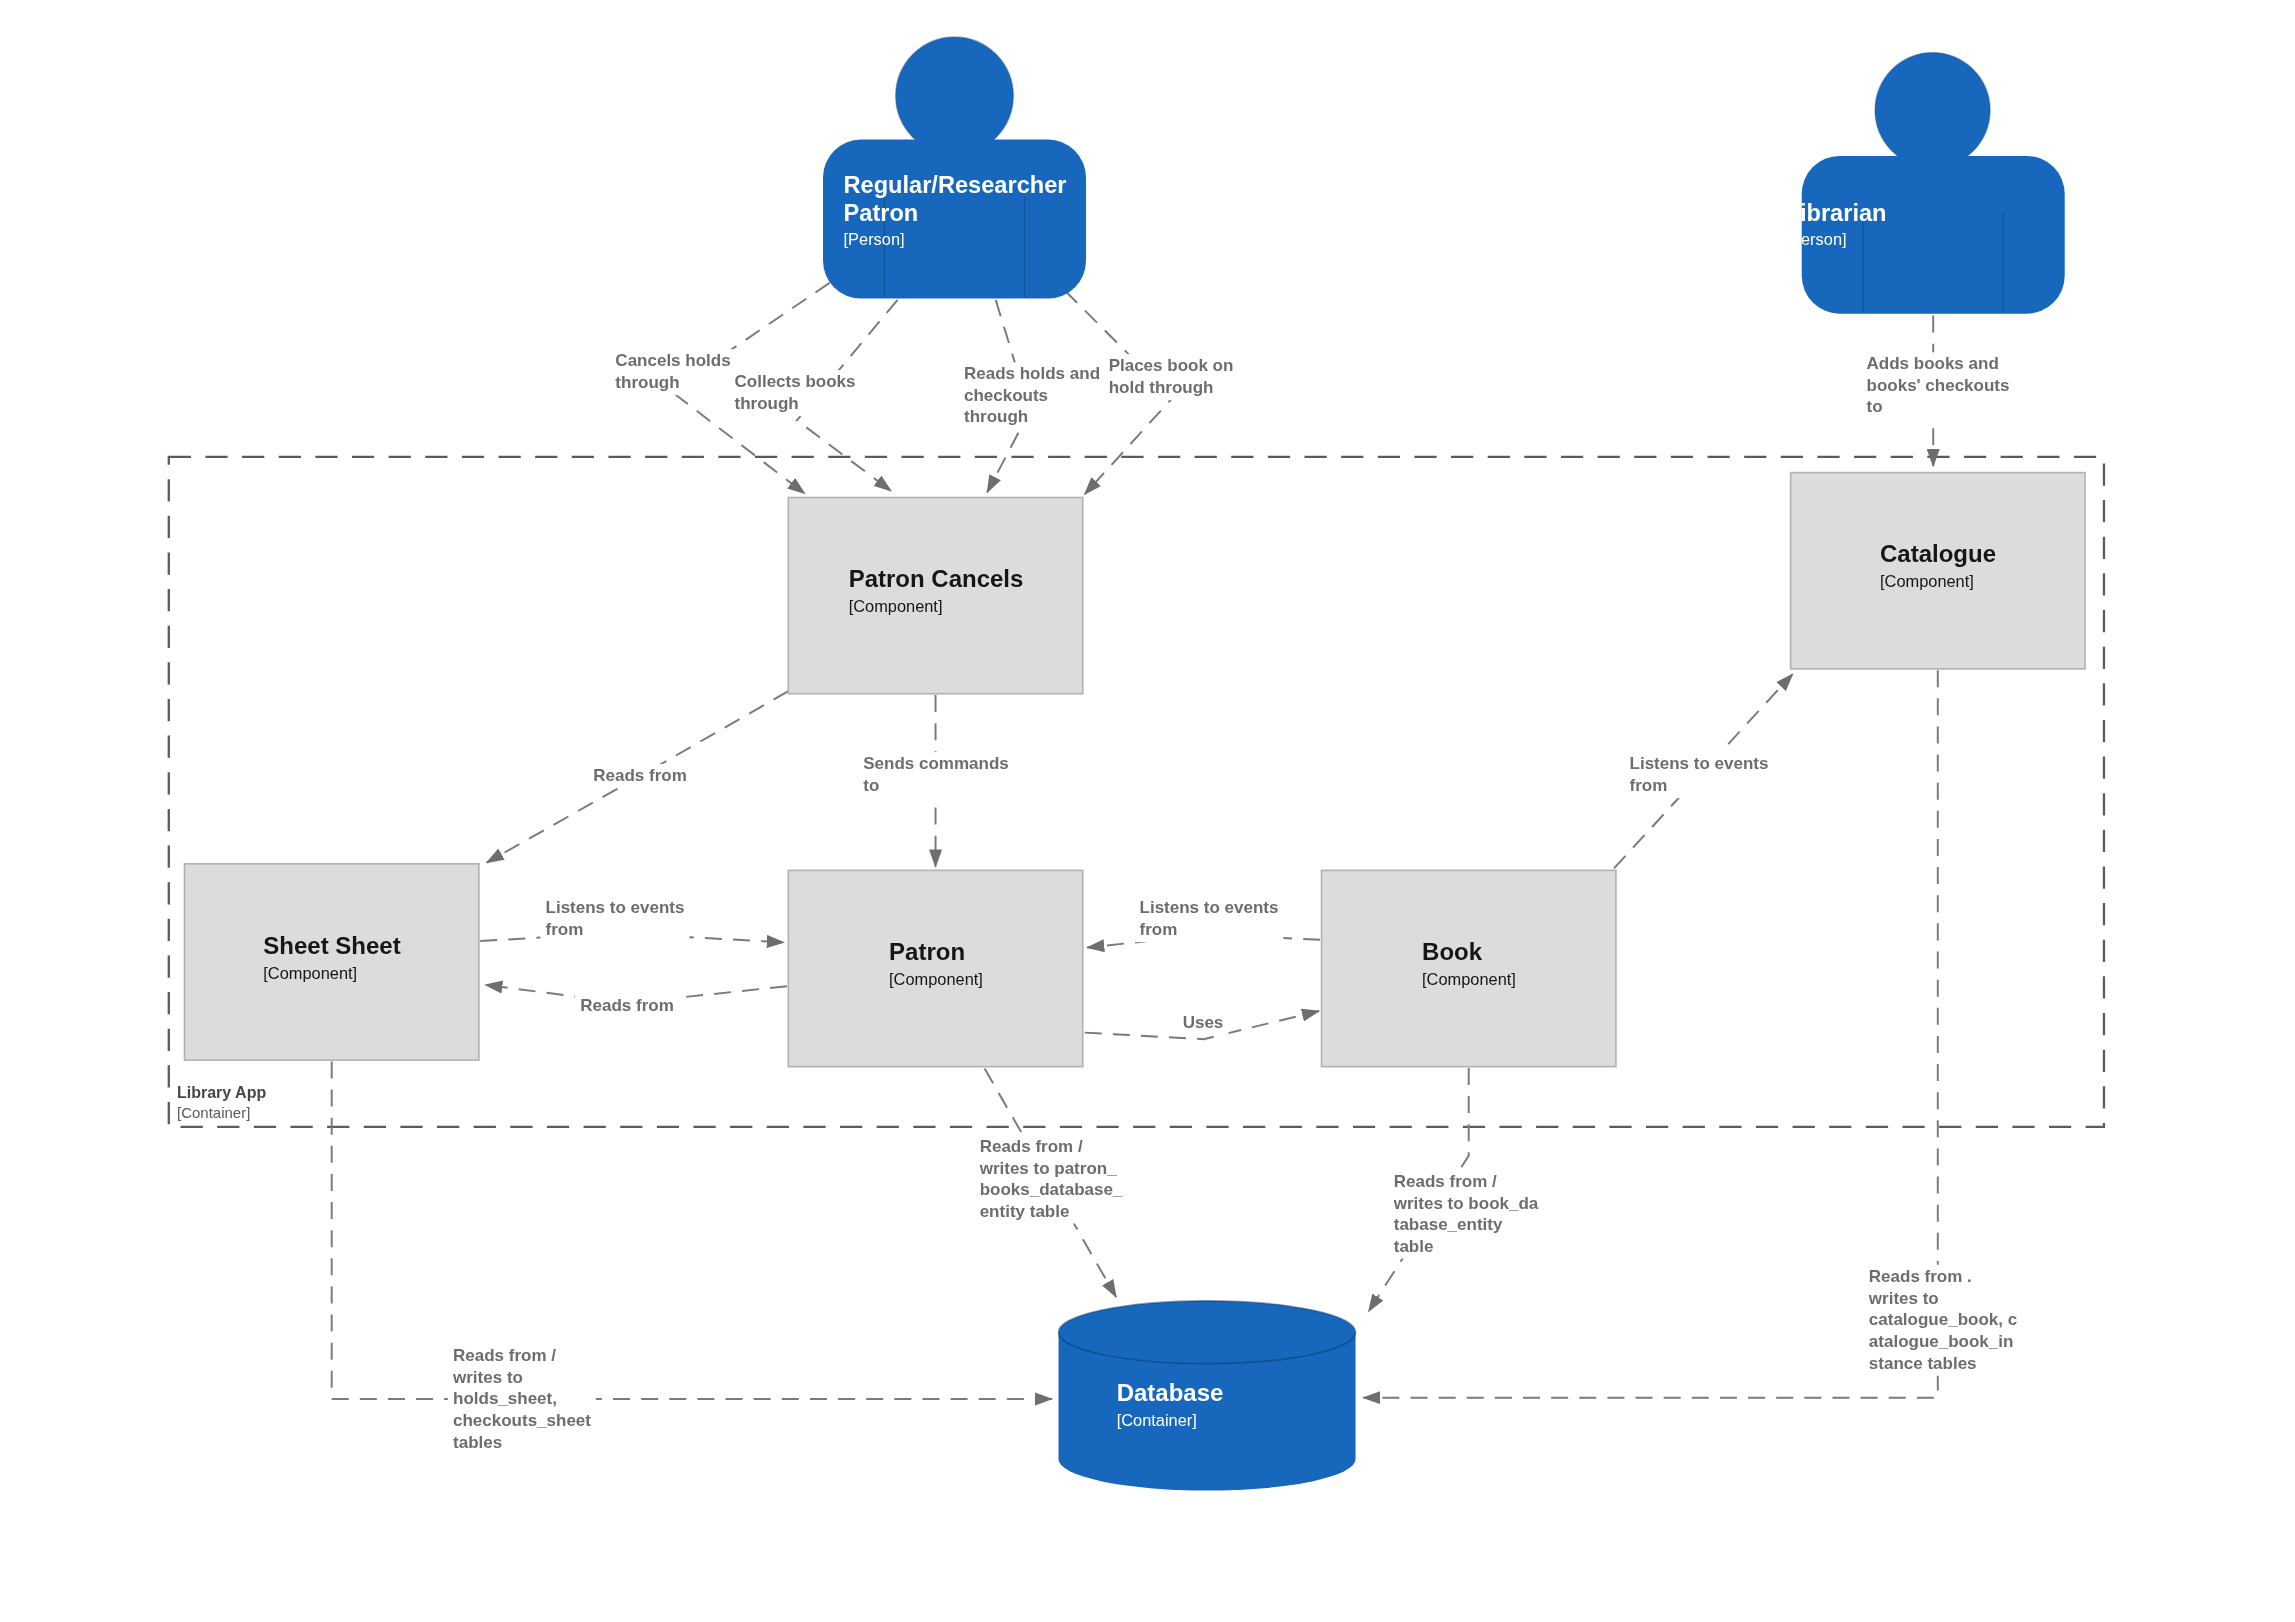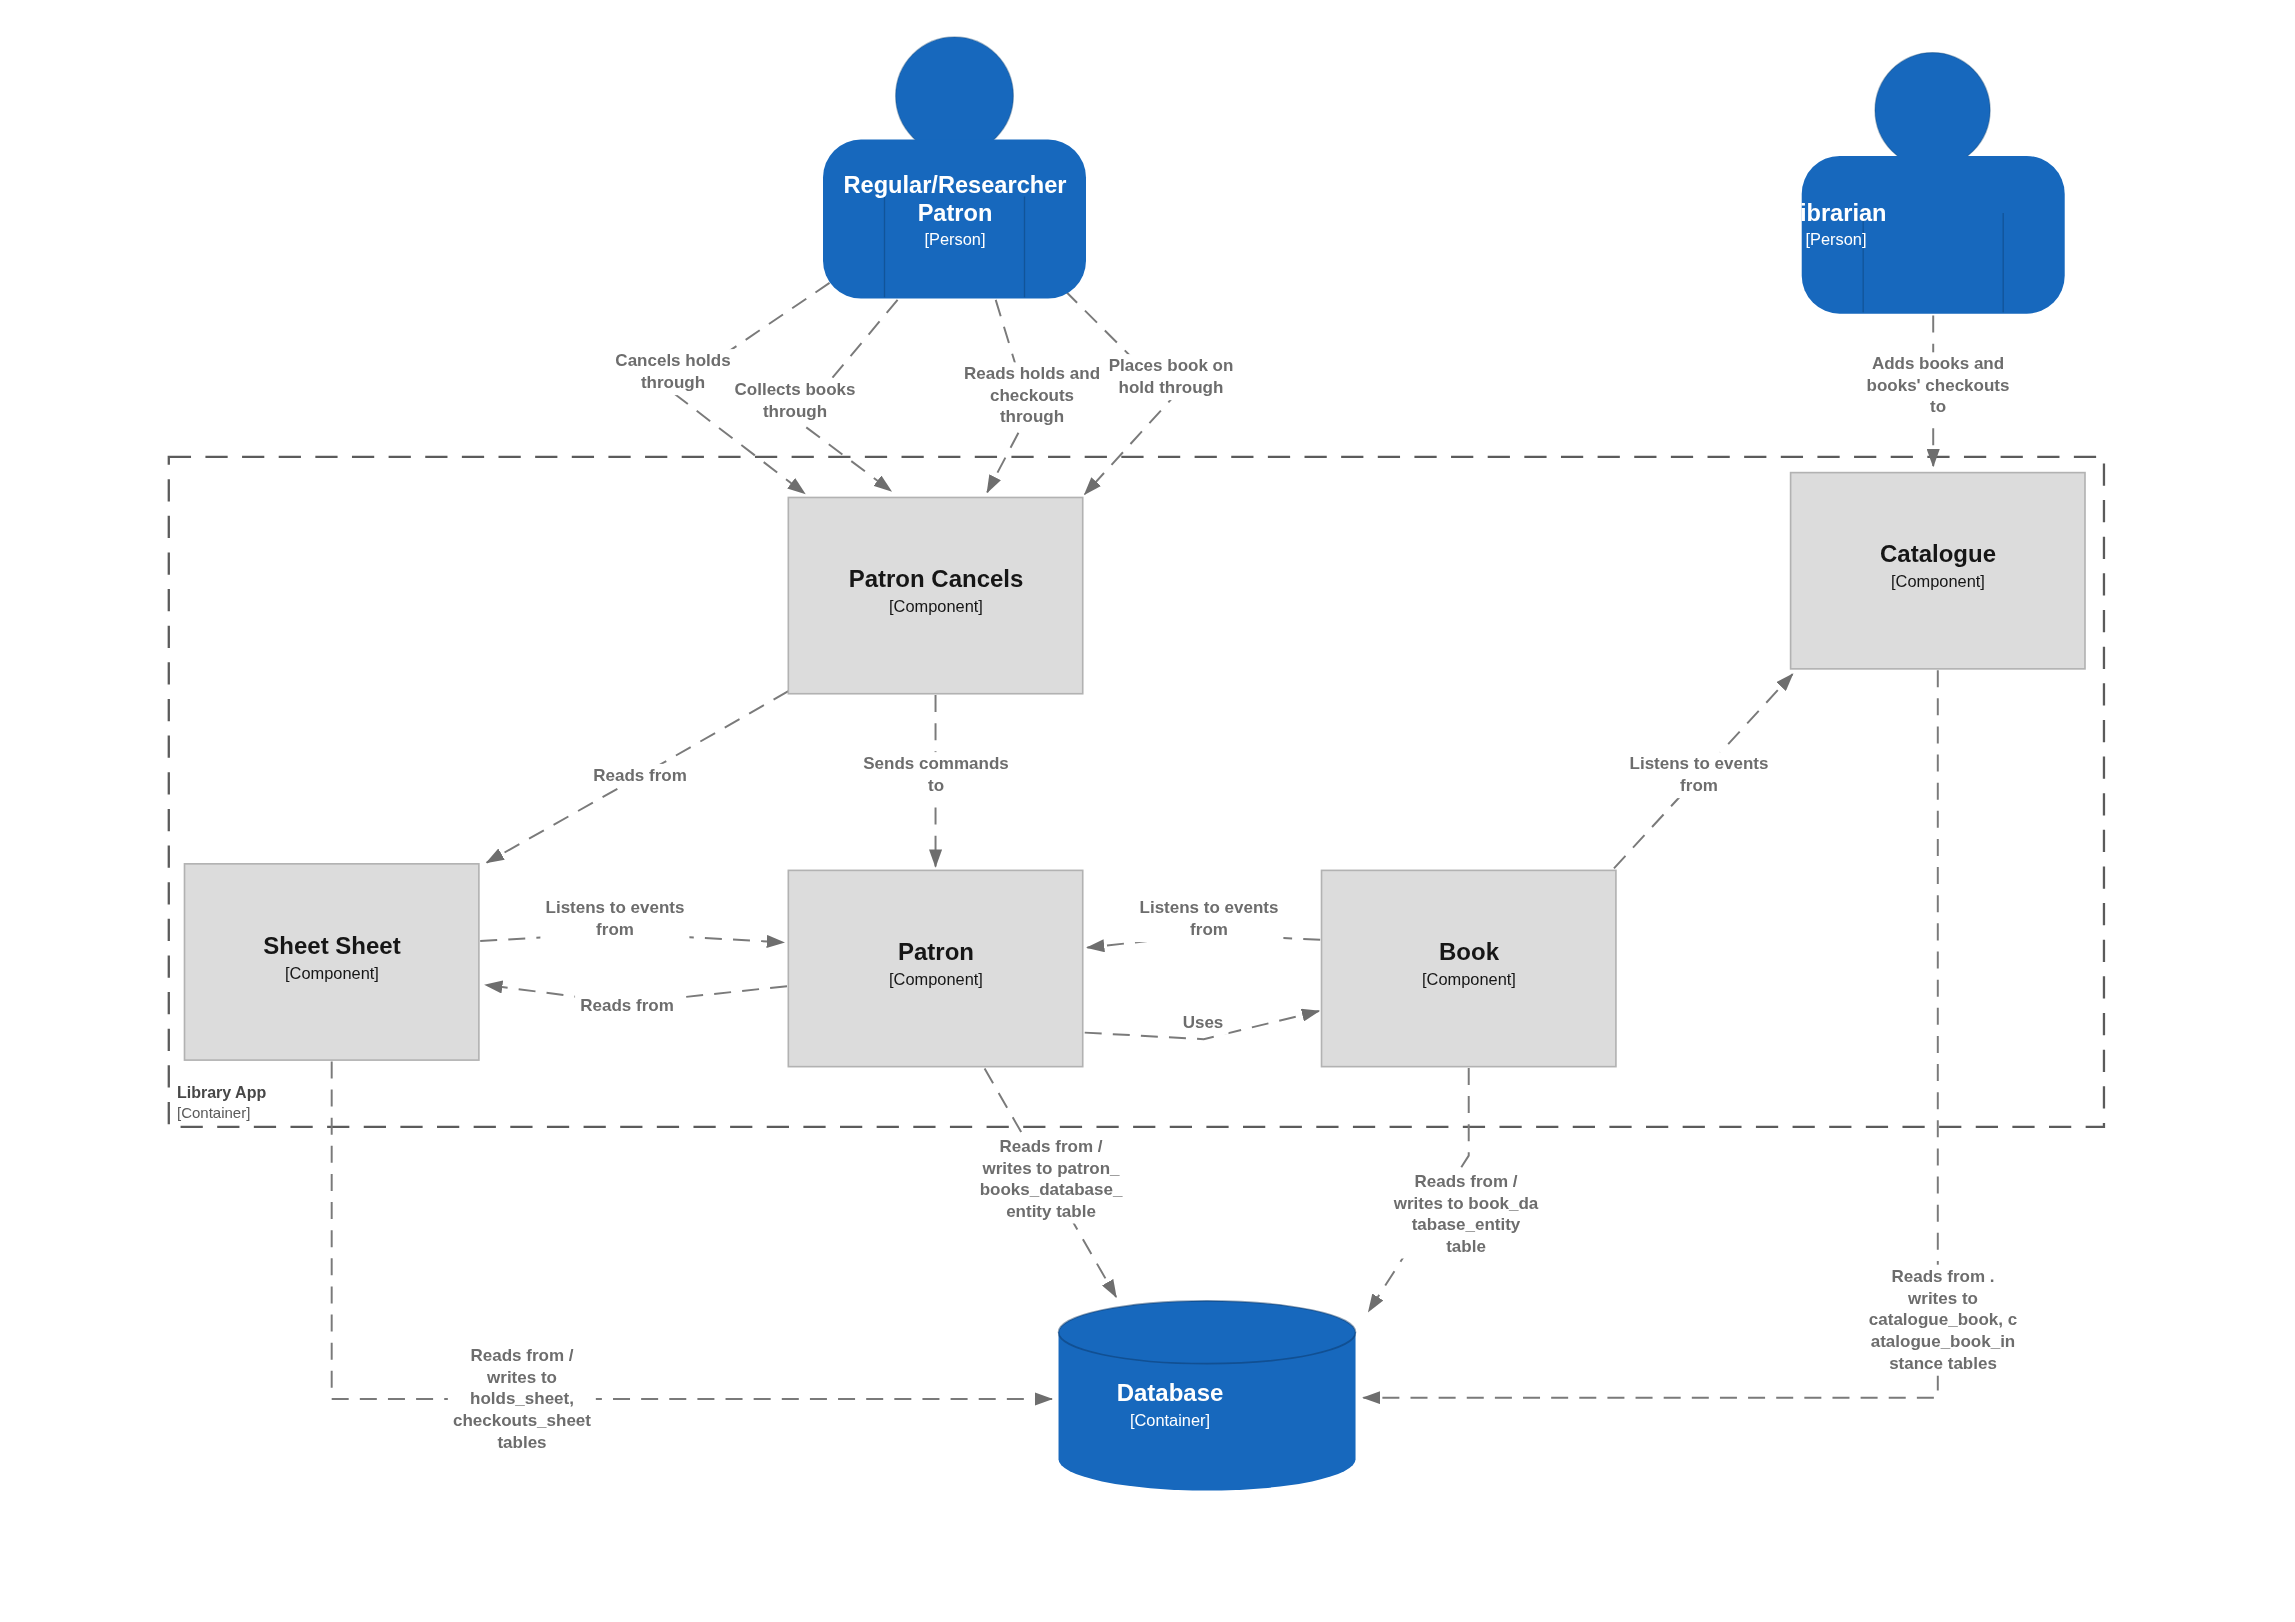--- a/index.html
+++ b/index.html
@@ -1,19 +1,19 @@
 <!DOCTYPE html>
 <html style="font-size:10.5px"><head>
 <meta charset="utf-8">
 <style>
   html,body{margin:0;padding:0;background:#ffffff;}
   #stage{position:relative;width:2295px;height:1623px;background:#ffffff;overflow:hidden;
          font-family:"Liberation Sans", sans-serif;}
   svg{position:absolute;left:0;top:0;}
-  .lbl{position:absolute;transform:translate(-50%,-50%);text-align:center;white-space:nowrap;}
+  .lbl{position:absolute;transform:translate(-50%,-50%);white-space:nowrap;}
   .edge-lbl{font-weight:bold;font-size:17px;line-height:21.6px;color:#6d6d6d;background:#ffffff;padding:1.3px 5.2px;}
   .node-lbl{color:#161616;}
   .node-title{font-weight:bold;font-size:24px;line-height:29px;}
   .node-meta{font-size:16.4px;line-height:19.6px;margin-top:3.9px;}
   .person-lbl{color:#ffffff;}
   .person-title{font-weight:bold;font-size:23.6px;line-height:27.5px;}
   .person-meta{font-size:16.4px;line-height:19.6px;margin-top:2.6px;}
   .db-lbl{color:#ffffff;}
   .boundary-lbl{position:absolute;left:177px;top:1082px;text-align:left;color:#474747;}
   .boundary-title{font-weight:bold;font-size:16px;line-height:22px;}
@@ -114,21 +114,21 @@
 
   <div class="boundary-lbl">
     <div class="boundary-title">Library App</div>
     <div class="boundary-meta">[Container]</div>
   </div>
 
   <div class="lbl edge-lbl" style="left:673px;top:372px;">
     <div>Cancels holds</div>
     <div>through</div>
   </div>
-  <div class="lbl edge-lbl" style="left:795px;top:393px;margin-top:8px;">
+  <div class="lbl edge-lbl" style="left:795px;top:393px;">
     <div>Collects books</div>
     <div>through</div>
   </div>
   <div class="lbl edge-lbl" style="left:1032px;top:396px;">
     <div>Reads holds and</div>
     <div>checkouts</div>
     <div>through</div>
   </div>
   <div class="lbl edge-lbl" style="left:1171px;top:377px;">
     <div>Places book on</div>

